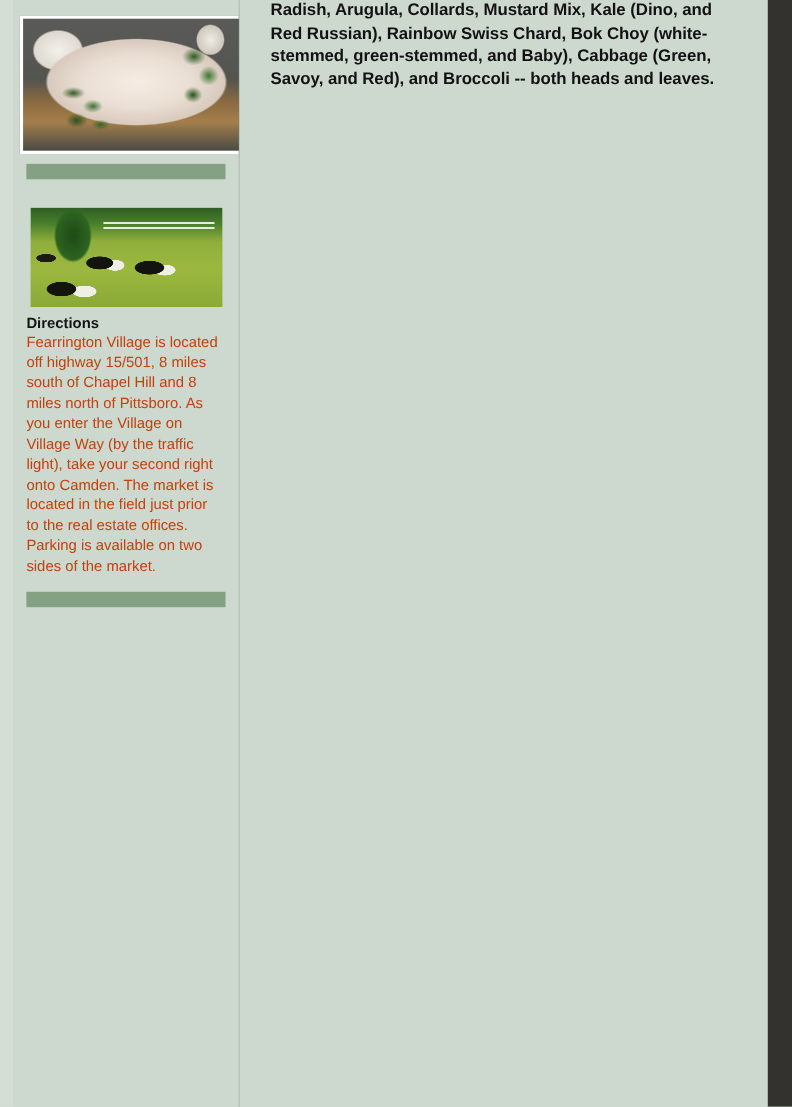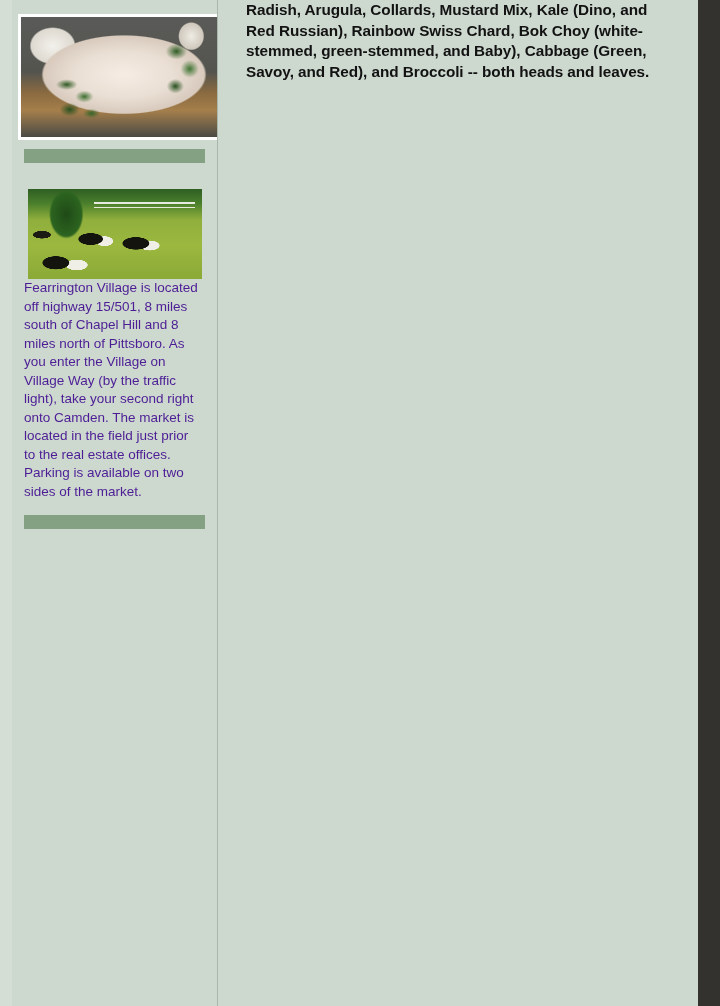--- a/index.html
+++ b/index.html
@@ -159,21 +159,21 @@
     margin: 6px 0 0 0;
     padding: 0 12px 0 12px;
     color: #141414;
   }
 
   .sidebar-text {
     font-size: 13.5px;
     line-height: 18.5px;
     margin: 0;
     padding: 0 14px 0 12px;
-    color: #4c1d95;
+    color: #c2410c;
   }
 
   
   .main {
     flex: 1 1 auto;
     background: #cdd8cf;
     padding: 0 14px 16px 14px;
     box-sizing: border-box;
     height: 1006px;
     overflow: hidden;
@@ -201,20 +201,21 @@
   <div class="sidebar">
 
     <div class="photo photo-chicken" title="Whole raw chicken on a wooden cutting board surrounded by fresh herbs with a mortar and pestle"></div>
 
     <div class="divider-bar"></div>
 
     <div style="height:26px"></div>
 
     <div class="photo photo-cows" title="Belted Galloway cattle resting in a green pasture with a white fence and farmhouse"></div>
 
+    <div class="sidebar-heading">Directions</div>
 
     <div class="sidebar-text">Fearrington Village is located off highway 15/501, 8 miles south of Chapel Hill and 8 miles north of Pittsboro.  As you enter the Village on Village Way (by the traffic light), take your second right onto Camden.  The market is located in the field just prior to the real estate offices.  Parking is available on two sides of the market.</div>
 
     <div class="divider-bar" style="margin-top:14px"></div>
 
   </div>
 
   <div class="main">
 
     <p class="main">

